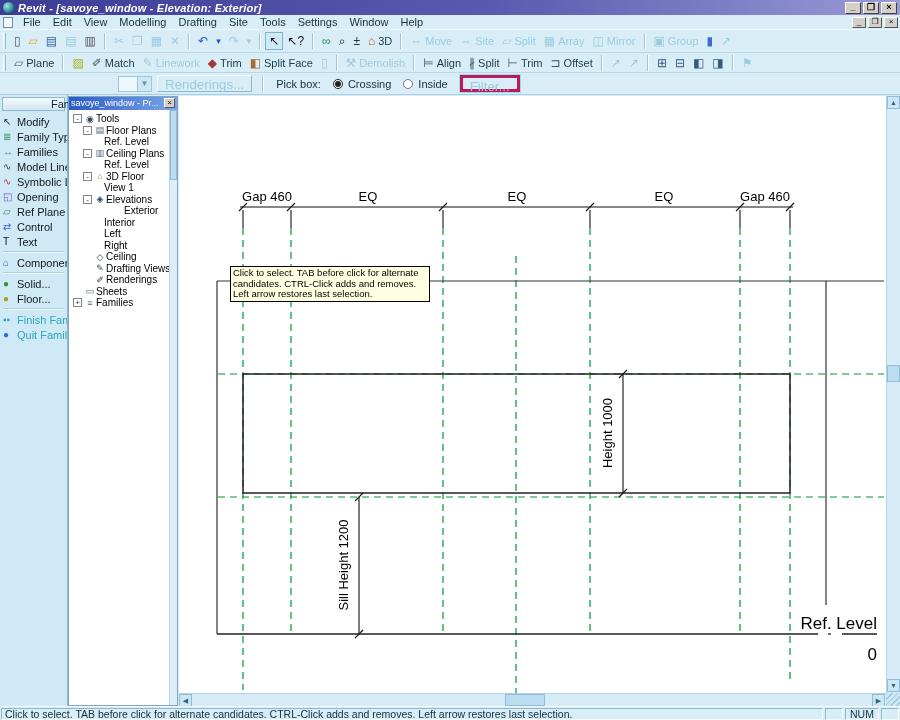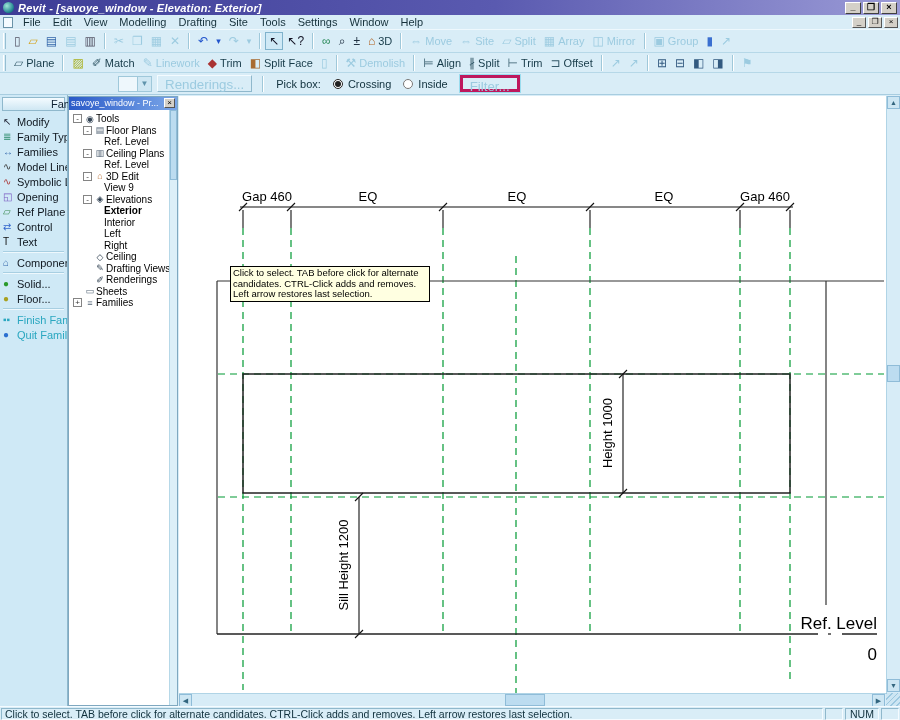--- a/index.html
+++ b/index.html
@@ -72,21 +72,21 @@
     font-size:9px; line-height:12px; padding:0 2px; display:flex; }
   .browser-title .t { flex:1; overflow:hidden; white-space:nowrap; }
   .bclose { width:11px; height:10px; margin-top:1px; background:#d4d0c8; border:1px solid;
     border-color:#fff #555 #555 #fff; font-size:8px; line-height:7px; text-align:center; color:#000; }
   #tree { padding:3px 0 0 2px; font-size:10px; color:#000; }
   .tree-row { display:flex; align-items:center; height:11.5px; white-space:nowrap; }
   .exp { width:9px; height:9px; border:1px solid #848484; background:#fff; font-size:8px;
     line-height:7px; text-align:center; color:#333; margin-right:2px; flex:none; }
   .exp-sp { width:11px; flex:none; }
   .tree-ic { font-size:9px; width:12px; flex:none; text-align:center; }
-  .tree-label.sel { font-weight:bold; }
+  .tree-label.sel { font-weight:normal;margin-left:20px; }
   .bscroll { position:absolute; right:0; top:13px; width:8px; height:595px; background:#dcEFf8;
     border-left:1px solid #b6d8e8; }
   .bthumb { position:absolute; top:0; left:0; width:7px; height:70px; background:#bcdcf0; border:1px solid #8fbcd8; }
 
   
   #canvas { position:absolute; left:179px; top:96px; width:707px; height:597px; background:#fff; }
   #tooltip { position:absolute; left:230px; top:266px; width:200px; background:#ffffe1;
     border:1px solid #000; font-size:9.5px; line-height:10.5px; padding:1px 2px; color:#000; z-index:5; }
 
   
@@ -422,25 +422,25 @@
         <span class="ic tree-ic" style="color: rgb(85, 102, 119);">▥</span>
         <span class="tree-label">Ceiling Plans</span>
       </div>
       <div class="tree-row" style="padding-left: 22px;">
         <span class="exp-sp"></span>
         <span class="tree-label">Ref. Level</span>
       </div>
       <div class="tree-row" style="padding-left: 12px;">
         <span class="exp">-</span>
         <span class="ic tree-ic" style="color: rgb(176, 96, 32);">⌂</span>
-        <span class="tree-label">3D Edit</span>
-      </div>
-      <div class="tree-row" style="padding-left: 22px;">
-        <span class="exp-sp"></span>
-        <span class="tree-label">View 9</span>
+        <span class="tree-label">3D Floor</span>
+      </div>
+      <div class="tree-row" style="padding-left: 22px;">
+        <span class="exp-sp"></span>
+        <span class="tree-label">View 1</span>
       </div>
       <div class="tree-row" style="padding-left: 12px;">
         <span class="exp">-</span>
         <span class="ic tree-ic" style="color: rgb(51, 68, 85);">◈</span>
         <span class="tree-label">Elevations</span>
       </div>
       <div class="tree-row" style="padding-left: 22px;">
         <span class="exp-sp"></span>
         <span class="tree-label sel">Exterior</span>
       </div>

